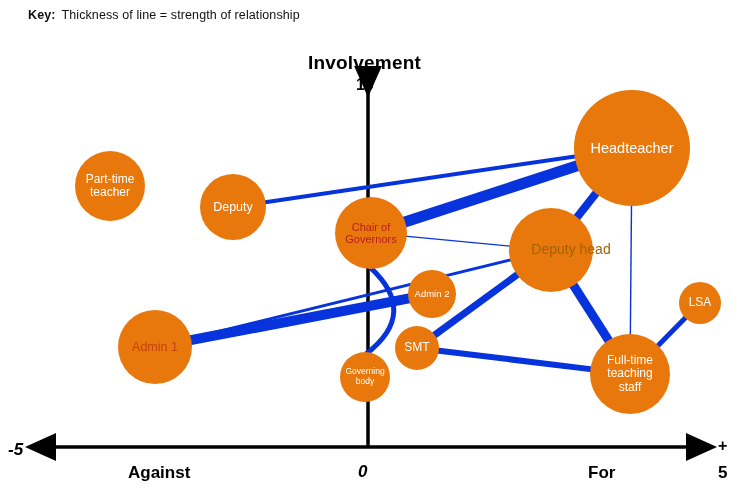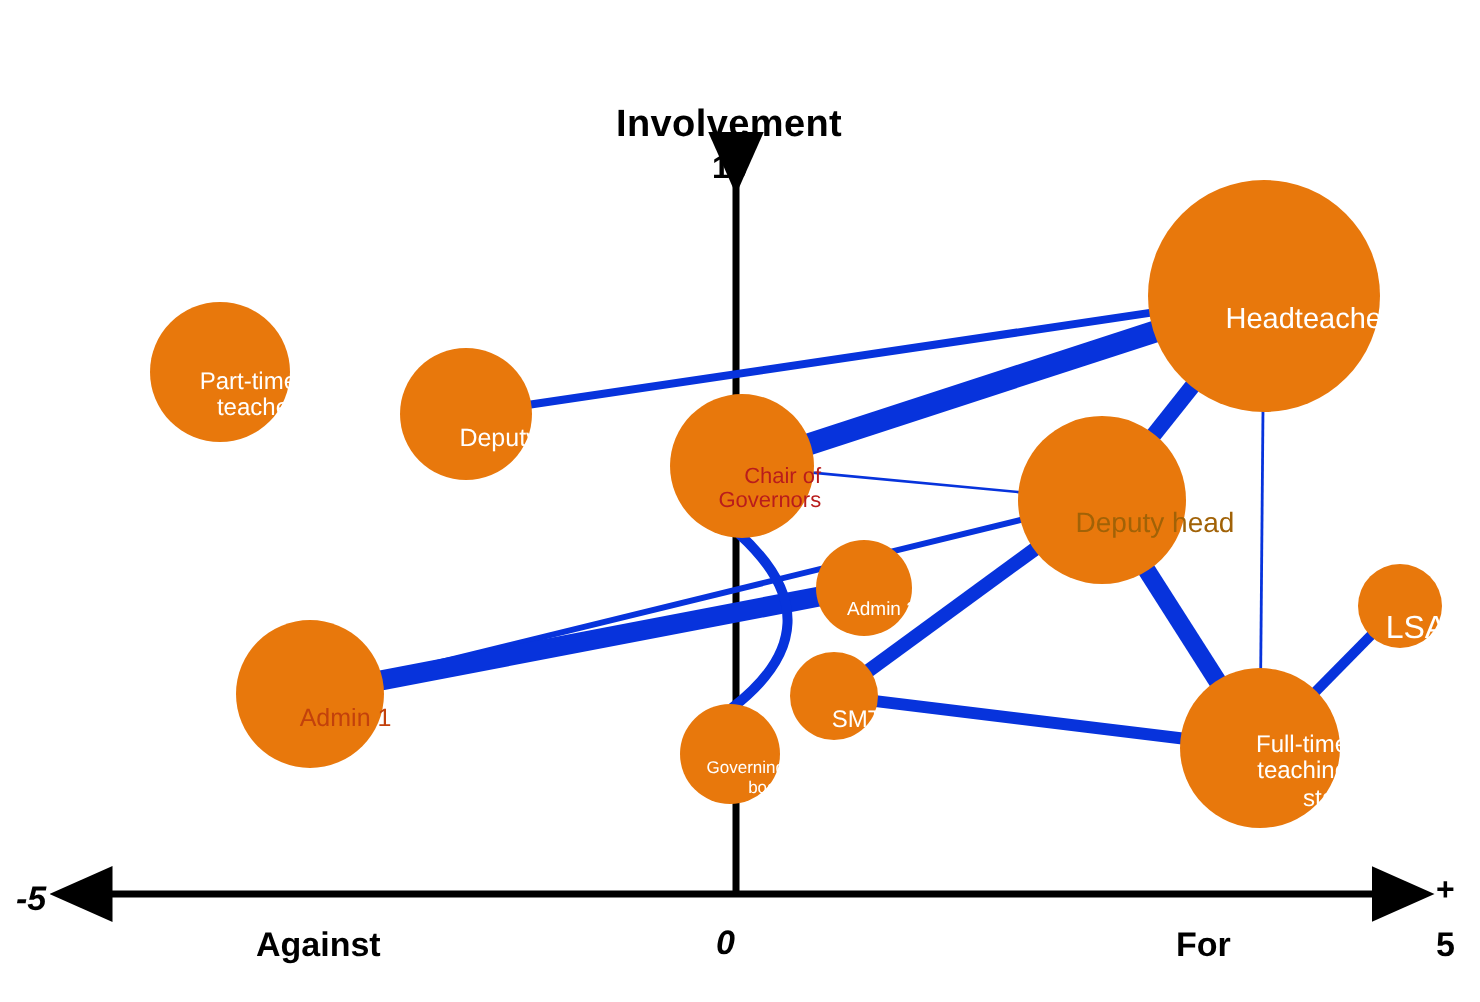--- a/index.html
+++ b/index.html
@@ -86,34 +86,36 @@
   svg.canvas {
     position: absolute;
     left: 0;
     top: 0;
     width: 740px;
     height: 501px;
   }
   .node-label {
     position: absolute;
     color: #ffffff;
-    text-align: right;
+    text-align: center;
     font-weight: normal;
     line-height: 1.12;
     pointer-events: none;
     transform: translate(-50%, -50%);
     white-space: pre-line;
-    margin-top: 12px;
   }
 </style>
 </head>
 <body>
 
 <div id="stage">
 
+  <div class="key-line">
+    <span class="key-label">Key:</span><span>Thickness of line = strength of relationship</span>
+  </div>
 
   <svg class="canvas" id="graph-svg" viewBox="0 0 740 501">
     <defs>
       <marker id="arrow-right" markerWidth="9" markerHeight="9" refX="7.5" refY="4" orient="auto">
         <path d="M0,0 L9,4 L0,8 z" fill="#000000"></path>
       </marker>
       <marker id="arrow-left" markerWidth="9" markerHeight="9" refX="1.5" refY="4" orient="auto">
         <path d="M9,0 L0,4 L9,8 z" fill="#000000"></path>
       </marker>
       <marker id="arrow-up" markerWidth="9" markerHeight="9" refX="1.5" refY="4" orient="auto">
@@ -162,21 +164,21 @@
       <div class="node-label" style="left: 632px; top: 148px; font-size: 14.5px; color: rgb(255, 255, 255); width: 127.6px;">Headteacher</div>
       <div class="node-label" style="left: 571px; top: 250px; font-size: 14px; color: #a16207; width: 92.4px;">Deputy head</div>
       <div class="node-label" style="left: 155px; top: 347px; font-size: 12.5px; color: #c2410c; width: 81.4px;">Admin 1</div>
       <div class="node-label" style="left: 432px; top: 294px; font-size: 9.5px; color: rgb(255, 255, 255); width: 52.8px;">Admin 2</div>
       <div class="node-label" style="left: 417px; top: 348px; font-size: 12px; color: rgb(255, 255, 255); width: 48.4px;">SMT</div>
       <div class="node-label" style="left: 365px; top: 377px; font-size: 8.5px; color: rgb(255, 255, 255); width: 55px;">Governing
 body</div>
       <div class="node-label" style="left: 630px; top: 374px; font-size: 12px; color: rgb(255, 255, 255); width: 88px;">Full-time
 teaching
 staff</div>
-      <div class="node-label" style="left: 700px; top: 303px; font-size: 16px; color: rgb(255, 255, 255); width: 46.2px;">LSA</div>
+      <div class="node-label" style="left: 700px; top: 303px; font-size: 12px; color: rgb(255, 255, 255); width: 46.2px;">LSA</div>
     </div>
 
   <div class="axis-title" id="y-axis-title">Involvement</div>
   <div class="axis-title" id="y-axis-max">10</div>
   <div class="axis-title" id="x-axis-min">-5</div>
   <div class="axis-title" id="x-axis-plus">+</div>
   <div class="axis-title" id="x-axis-max">5</div>
   <div class="axis-title" id="x-axis-zero">0</div>
   <div class="axis-title" id="x-label-against">Against</div>
   <div class="axis-title" id="x-label-for">For</div>

